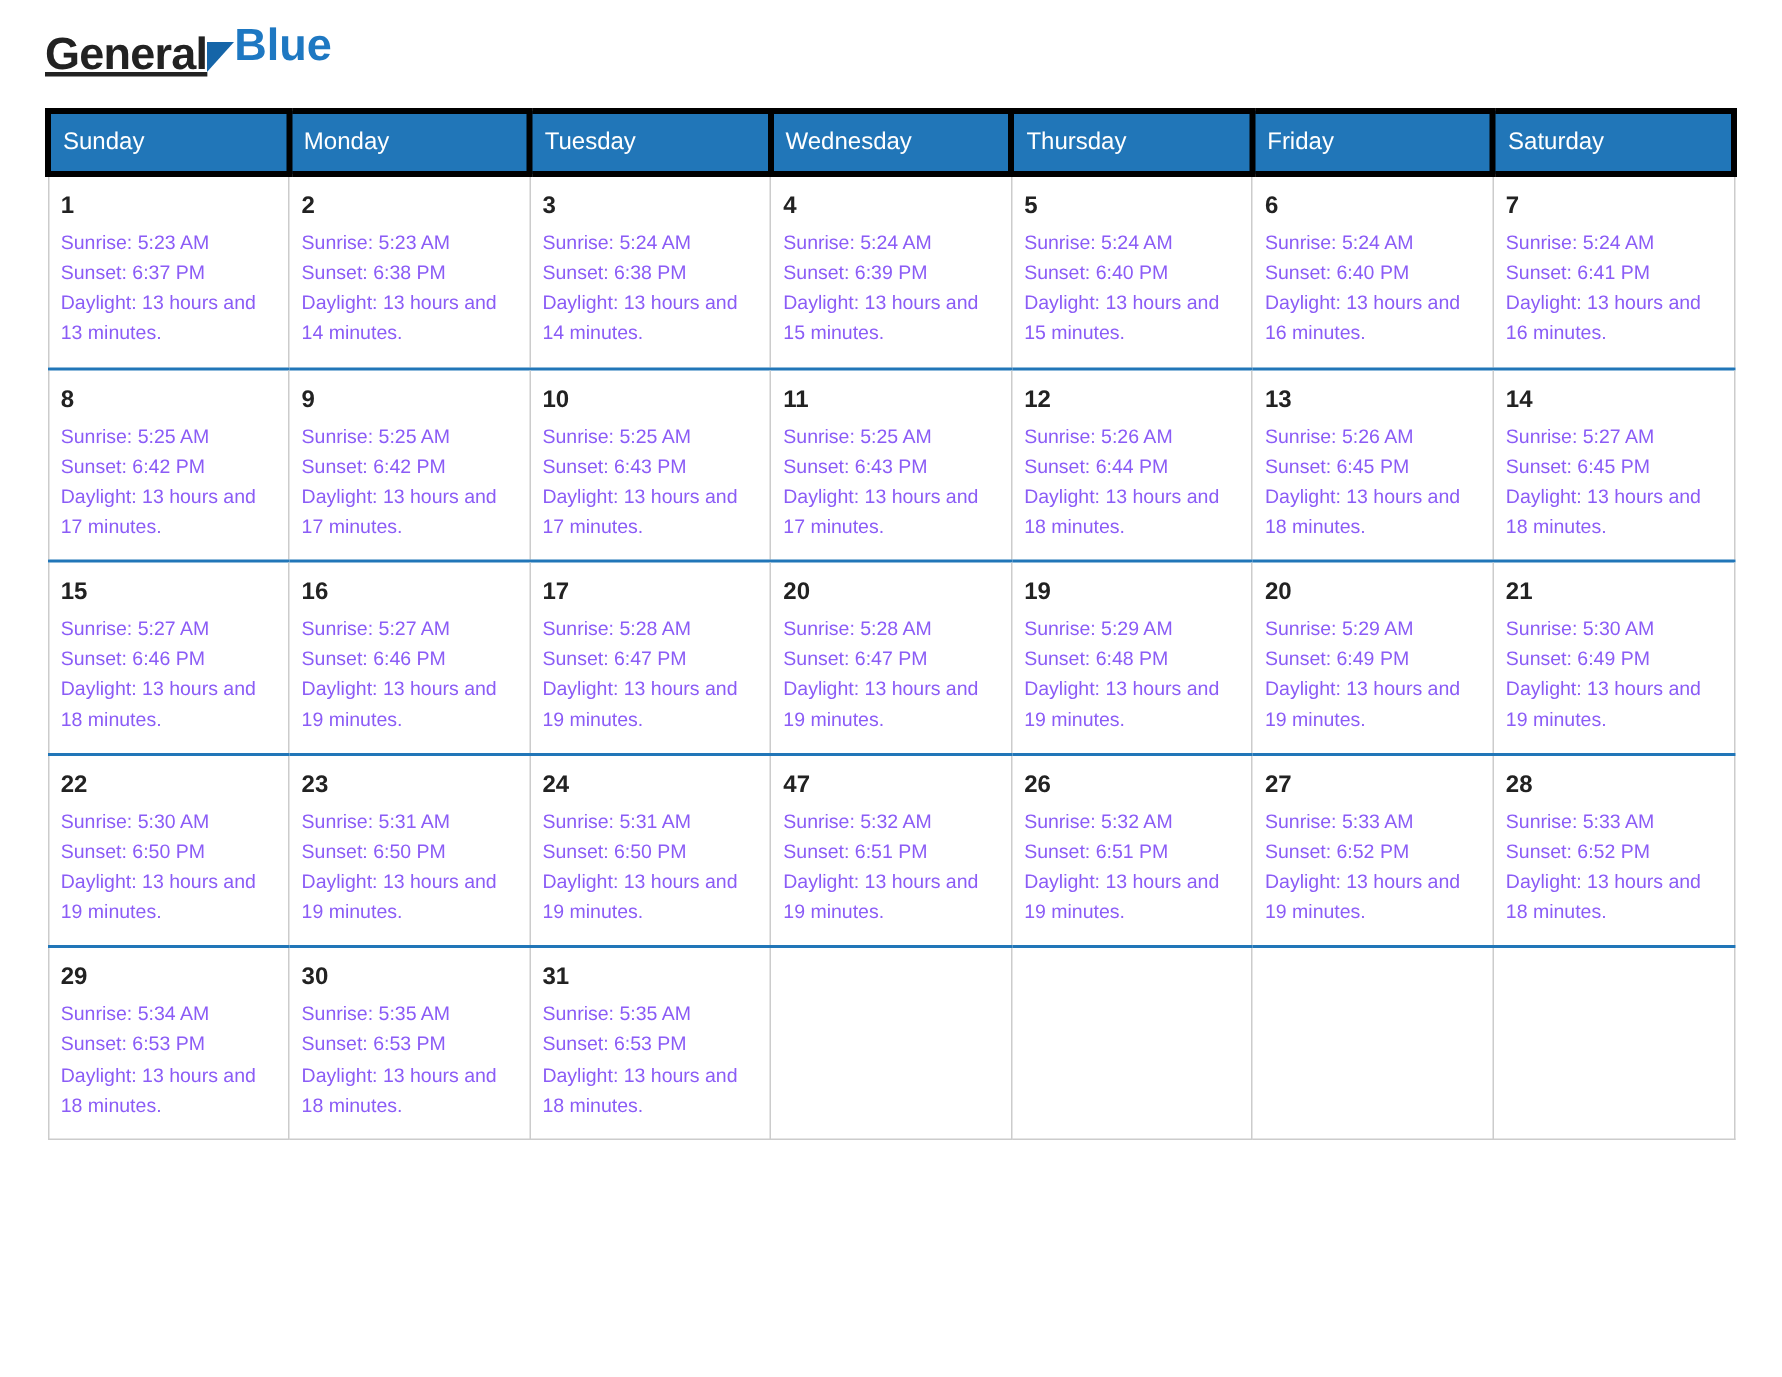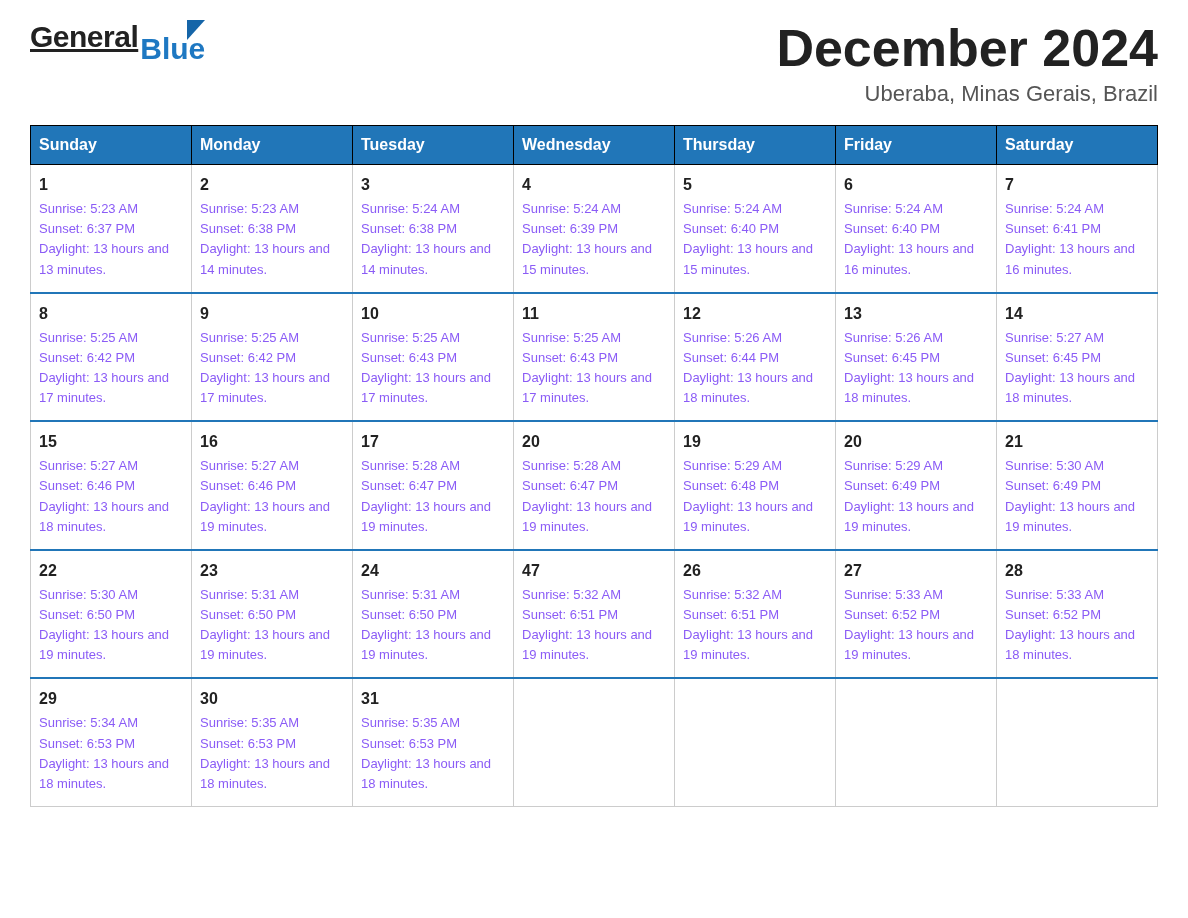--- a/index.html
+++ b/index.html
@@ -33,24 +33,24 @@
     }
     .calendar {
       width: 100%;
       border-collapse: collapse;
       border: 1px solid #aaa;
     }
     .calendar th {
       background-color: #2176b8;
       color: #fff;
       font-size: 16px;
-      font-weight: bold;
+      font-weight: normal;
       padding: 10px 8px;
       text-align: left;
-      border: 1px solid #000000;
+      border: 4px solid #000000;
     }
     .calendar td {
       vertical-align: top;
       padding: 8px 8px 12px 8px;
       border: 1px solid #ccc;
       font-size: 13px;
       line-height: 1.5;
       background: #fff;
       width: 14.28%;
       min-height: 90px;
@@ -80,21 +80,21 @@
     }
     .general-text {
       font-size: 30px;
       font-weight: bold;
       color: #222;
       letter-spacing: -0.5px;
       text-decoration: underline;
     }
     .blue-section {
       display: flex;
-      flex-direction: column;
+      flex-direction: row;
       align-items: flex-end;
       margin-left: 2px;
     }
     .triangle-right {
       width: 0;
       height: 0;
       border-left: 18px solid #1565a8;
       border-bottom: 20px solid transparent;
       border-top: 0px solid transparent;
       display: block;
@@ -113,24 +113,20 @@
 </head>
 <body>
 
 <div class="header">
   <div class="logo-box">
     <span class="general-text">General</span>
     <div class="blue-section">
       <span class="triangle-right"></span>
       <span class="blue-text">Blue</span>
     </div>
-  </div>
-  <div class="title-area">
-    <div class="month-title">December 2024</div>
-    <div class="location">Uberaba, Minas Gerais, Brazil</div>
   </div>
 </div>
 
 <table class="calendar">
   <thead>
     <tr>
       <th>Sunday</th>
       <th>Monday</th>
       <th>Tuesday</th>
       <th>Wednesday</th>

